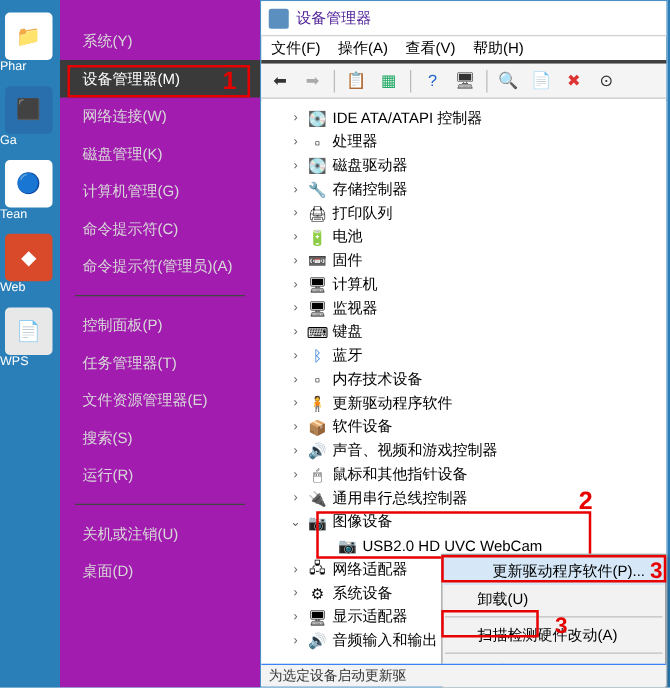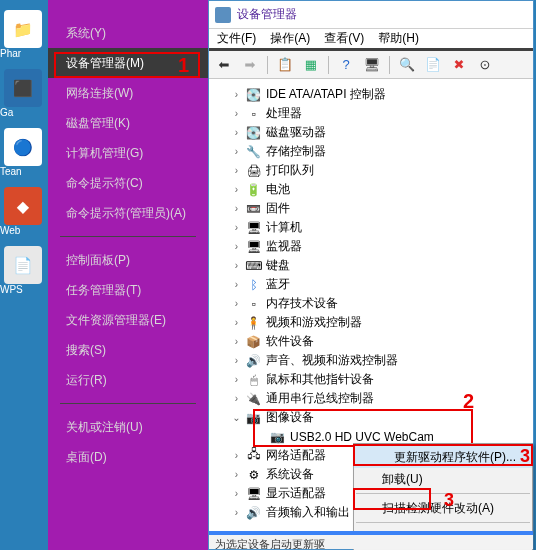--- a/index.html
+++ b/index.html
@@ -34,21 +34,21 @@
   .node .exp { width:11px; text-align:center; color:#666; font-size:10px;}
   .node .nicon { width:16px; height:14px; display:inline-flex; align-items:center; justify-content:center; font-size:12px;}
   .node.child { padding-left:46px; }
   .sel-box { position:absolute; border:2px solid #e80000; pointer-events:none;}
   .ctx { position:absolute; background:#f2f2f2; border:1px solid #a0a0a0; box-shadow:2px 2px 3px rgba(0,0,0,.25); font-size:12px; padding:2px 0;}
   .ctx-item { height:22px; line-height:22px; padding:0 26px 0 28px; white-space:nowrap; color:#000;}
   .ctx-item.hover { background:#d6e8f7;padding-left:40px; }
   .ctx-sep { height:1px; background:#c0c0c0; margin:3px 2px;}
   .ctx-box { position:absolute; border:2px solid #e80000; pointer-events:none;}
 
-  .statusbar { position:absolute; left:0; right:0; bottom:0; height:18px; background:#f3f3f3; border-top:4px solid #3b82f6; font-size:11px; color:#333; padding-left:6px; line-height:18px; overflow:hidden; white-space:nowrap;}
+  .statusbar { position:absolute; left:0; right:0; bottom:0; height:18px; background:#f3f3f3; border-top:1px solid #3b82f6; font-size:11px; color:#333; padding-left:6px; line-height:18px; overflow:hidden; white-space:nowrap;}
 </style>
 </head>
 <body>
 
 <div class="desktop-strip">
   <div class="desktop-ico">📁</div>
   <div class="desktop-lbl">Phar</div>
   <div class="desktop-ico" style="background:#2a6fad;color:#fff">⬛</div>
   <div class="desktop-lbl">Ga</div>
   <div class="desktop-ico" style="background:#fff">🔵</div>
@@ -164,21 +164,21 @@
         <span>蓝牙</span>
       </div>
       <div class="node">
         <span class="exp">›</span>
         <span class="nicon">▫</span>
         <span>内存技术设备</span>
       </div>
       <div class="node">
         <span class="exp">›</span>
         <span class="nicon">🧍</span>
-        <span>视频和游戏控制器</span>
+        <span>更新驱动程序软件</span>
       </div>
       <div class="node">
         <span class="exp">›</span>
         <span class="nicon">📦</span>
         <span>软件设备</span>
       </div>
       <div class="node">
         <span class="exp">›</span>
         <span class="nicon">🔊</span>
         <span>声音、视频和游戏控制器</span>

